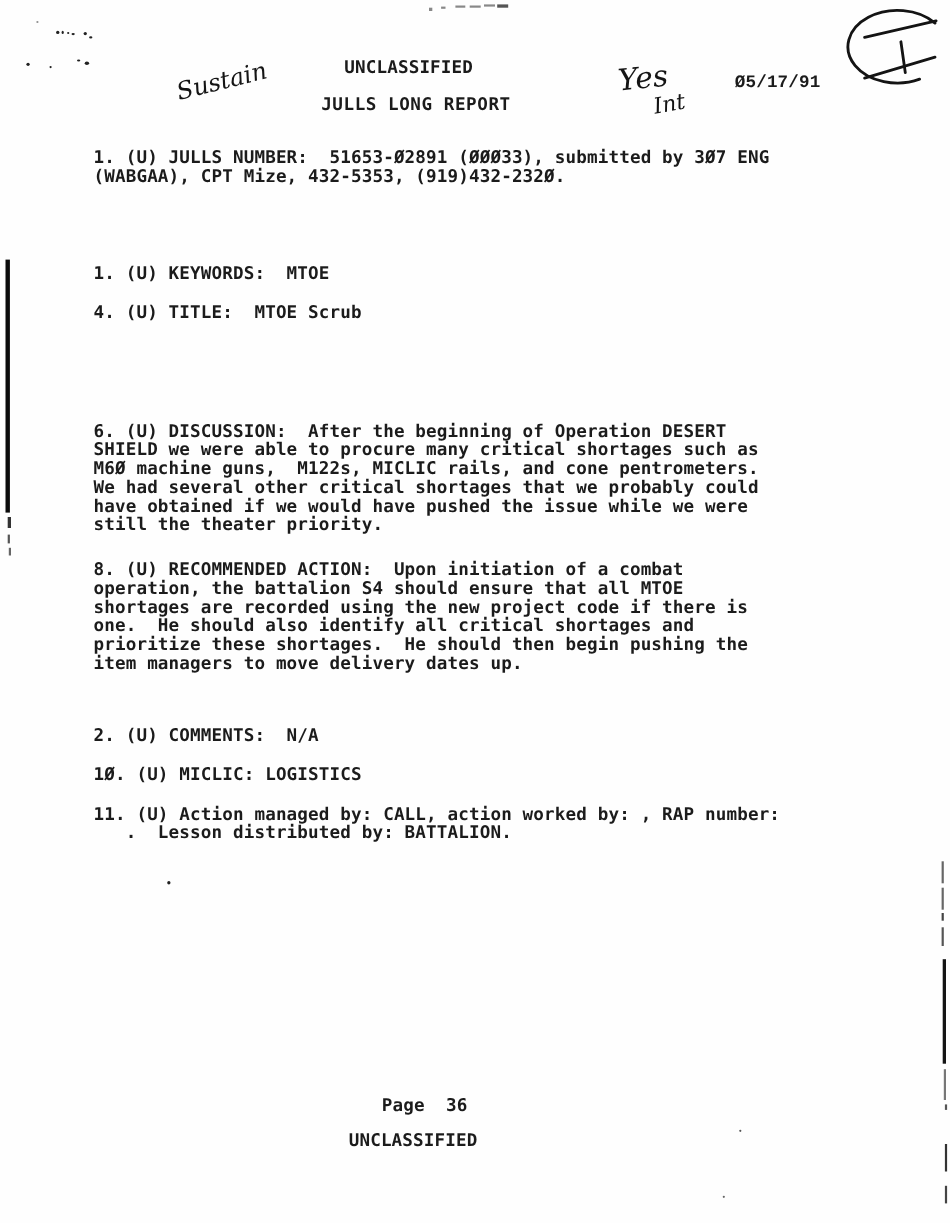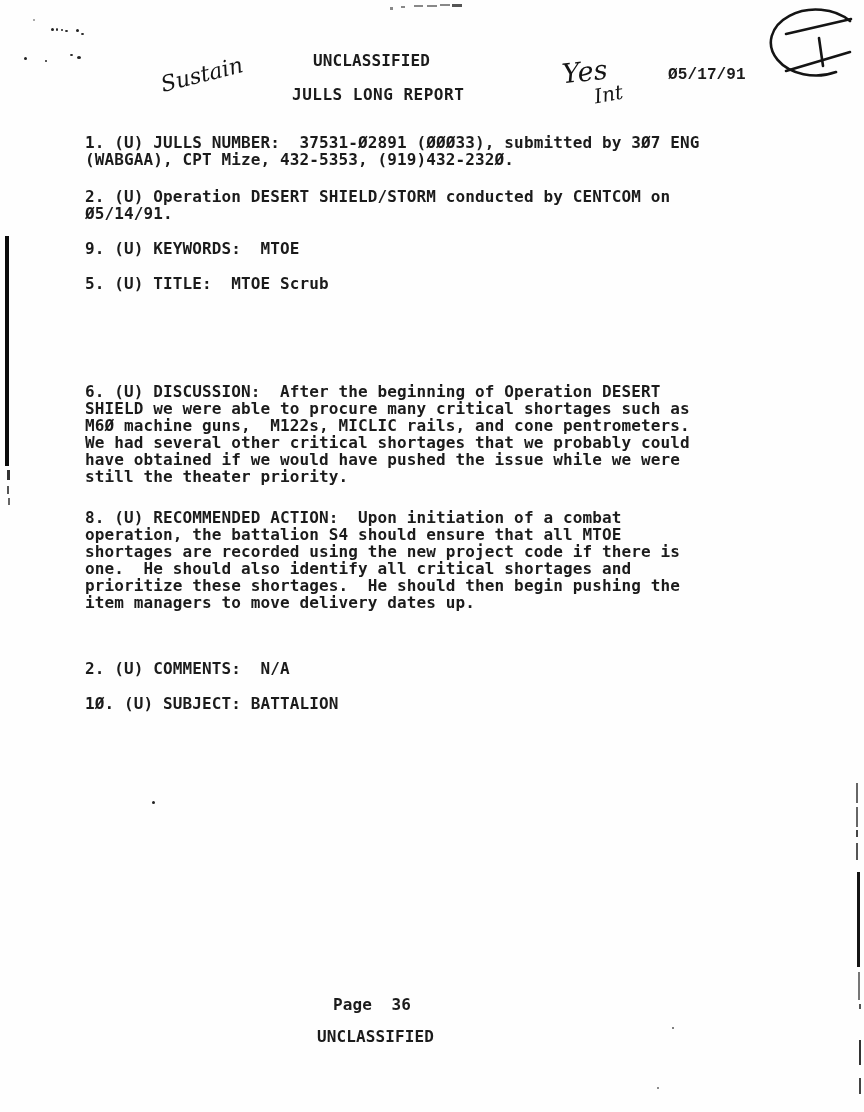--- a/index.html
+++ b/index.html
@@ -18,21 +18,21 @@
     letter-spacing:0.12px;
     white-space:pre;
     color:#1b1b1b;
   }
   .para{left:85px;}
   .p0{top:134px}.p1{top:188px}.p2{top:240px}.p3{top:275px}.p4{top:310px}
   .p5{top:383px}.p6{top:505px}.p7{top:509px}.p8{top:660px}.p9{top:695px}.p10{top:731px}
   .header-classification{left:313px;top:52px;}
   .report-title{left:292px;top:86px;letter-spacing:0.5px;}
   .header-date{left:668px;top:67px;font-family:Liberation Mono, monospace;}
-  .footer-page{left:333px;top:996px;}
+  .footer-page{left:347px;top:996px;}
   .footer-classification{left:317px;top:1028px;}
   .hw{
     position:absolute;
     font-family:"DejaVu Serif","Liberation Serif",serif;
     font-style:italic;
     color:#141414;
     white-space:pre;
   }
   .hw-sustain{left:160px;top:62px;font-size:22px;transform:rotate(-14deg);}
   .hw-yes{left:562px;top:56px;font-size:27px;transform:rotate(-6deg);}
@@ -57,40 +57,40 @@
   <div class="hw hw-int">Int</div>
 
   <svg class="circle-mark" width="102" height="84" viewBox="0 0 102 84">
     <path d="M 84 13 A 45 33 0 1 0 70 64" fill="none" stroke="#141414" stroke-width="2.6" stroke-linecap="round"></path>
     <line x1="20" y1="26" x2="85" y2="11" stroke="#141414" stroke-width="2.6" stroke-linecap="round"></line>
     <line x1="53" y1="30" x2="57" y2="58" stroke="#141414" stroke-width="2.6" stroke-linecap="round"></line>
     <line x1="20" y1="63" x2="84" y2="44" stroke="#141414" stroke-width="2.6" stroke-linecap="round"></line>
   </svg>
   <span class="sr-only">I</span>
 
-  <div class="mono para p0">1. (U) JULLS NUMBER:  37531-Ø2891 (ØØØ33), submitted by 3Ø7 ENG
+  <div class="mono para p0">1. (U) JULLS NUMBER:  51653-Ø2891 (ØØØ33), submitted by 3Ø7 ENG
 (WABGAA), CPT Mize, 432-5353, (919)432-232Ø.</div>
-  <div class="mono para p1">2. (U) Operation DESERT SHIELD/STORM conducted by CENTCOM on
-Ø5/14/91.</div>
-  <div class="mono para p2">9. (U) KEYWORDS:  MTOE</div>
-  <div class="mono para p3">5. (U) TITLE:  MTOE Scrub</div>
+  <div class="mono para p2">1. (U) KEYWORDS:  MTOE</div>
+  <div class="mono para p3">4. (U) TITLE:  MTOE Scrub</div>
   <div class="mono para p5">6. (U) DISCUSSION:  After the beginning of Operation DESERT
 SHIELD we were able to procure many critical shortages such as
 M6Ø machine guns,  M122s, MICLIC rails, and cone pentrometers.
 We had several other critical shortages that we probably could
 have obtained if we would have pushed the issue while we were
 still the theater priority.</div>
   <div class="mono para p7">8. (U) RECOMMENDED ACTION:  Upon initiation of a combat
 operation, the battalion S4 should ensure that all MTOE
 shortages are recorded using the new project code if there is
 one.  He should also identify all critical shortages and
 prioritize these shortages.  He should then begin pushing the
 item managers to move delivery dates up.</div>
   <div class="mono para p8">2. (U) COMMENTS:  N/A</div>
-  <div class="mono para p9">1Ø. (U) SUBJECT: BATTALION</div>
+  <div class="mono para p9">1Ø. (U) MICLIC: LOGISTICS</div>
+  <div class="mono para p10">11. (U) Action managed by: CALL, action worked by: , RAP number:
+   .  Lesson distributed by: BATTALION.</div>
 
   <div class="mono footer-page">Page  36</div>
   <div class="mono footer-classification">UNCLASSIFIED</div>
 
   <div class="vline" style="left:5px;top:236px;width:4px;height:230px;"></div>
   <div class="vline" style="left:7px;top:470px;width:3px;height:10px;background:#333;"></div>
   <div class="vline" style="left:7px;top:486px;width:2px;height:8px;background:#555;"></div>
   <div class="vline" style="left:8px;top:498px;width:2px;height:7px;background:#666;"></div>
 
   <div class="vline" style="left:856px;top:783px;width:2px;height:20px;background:#666;"></div>

